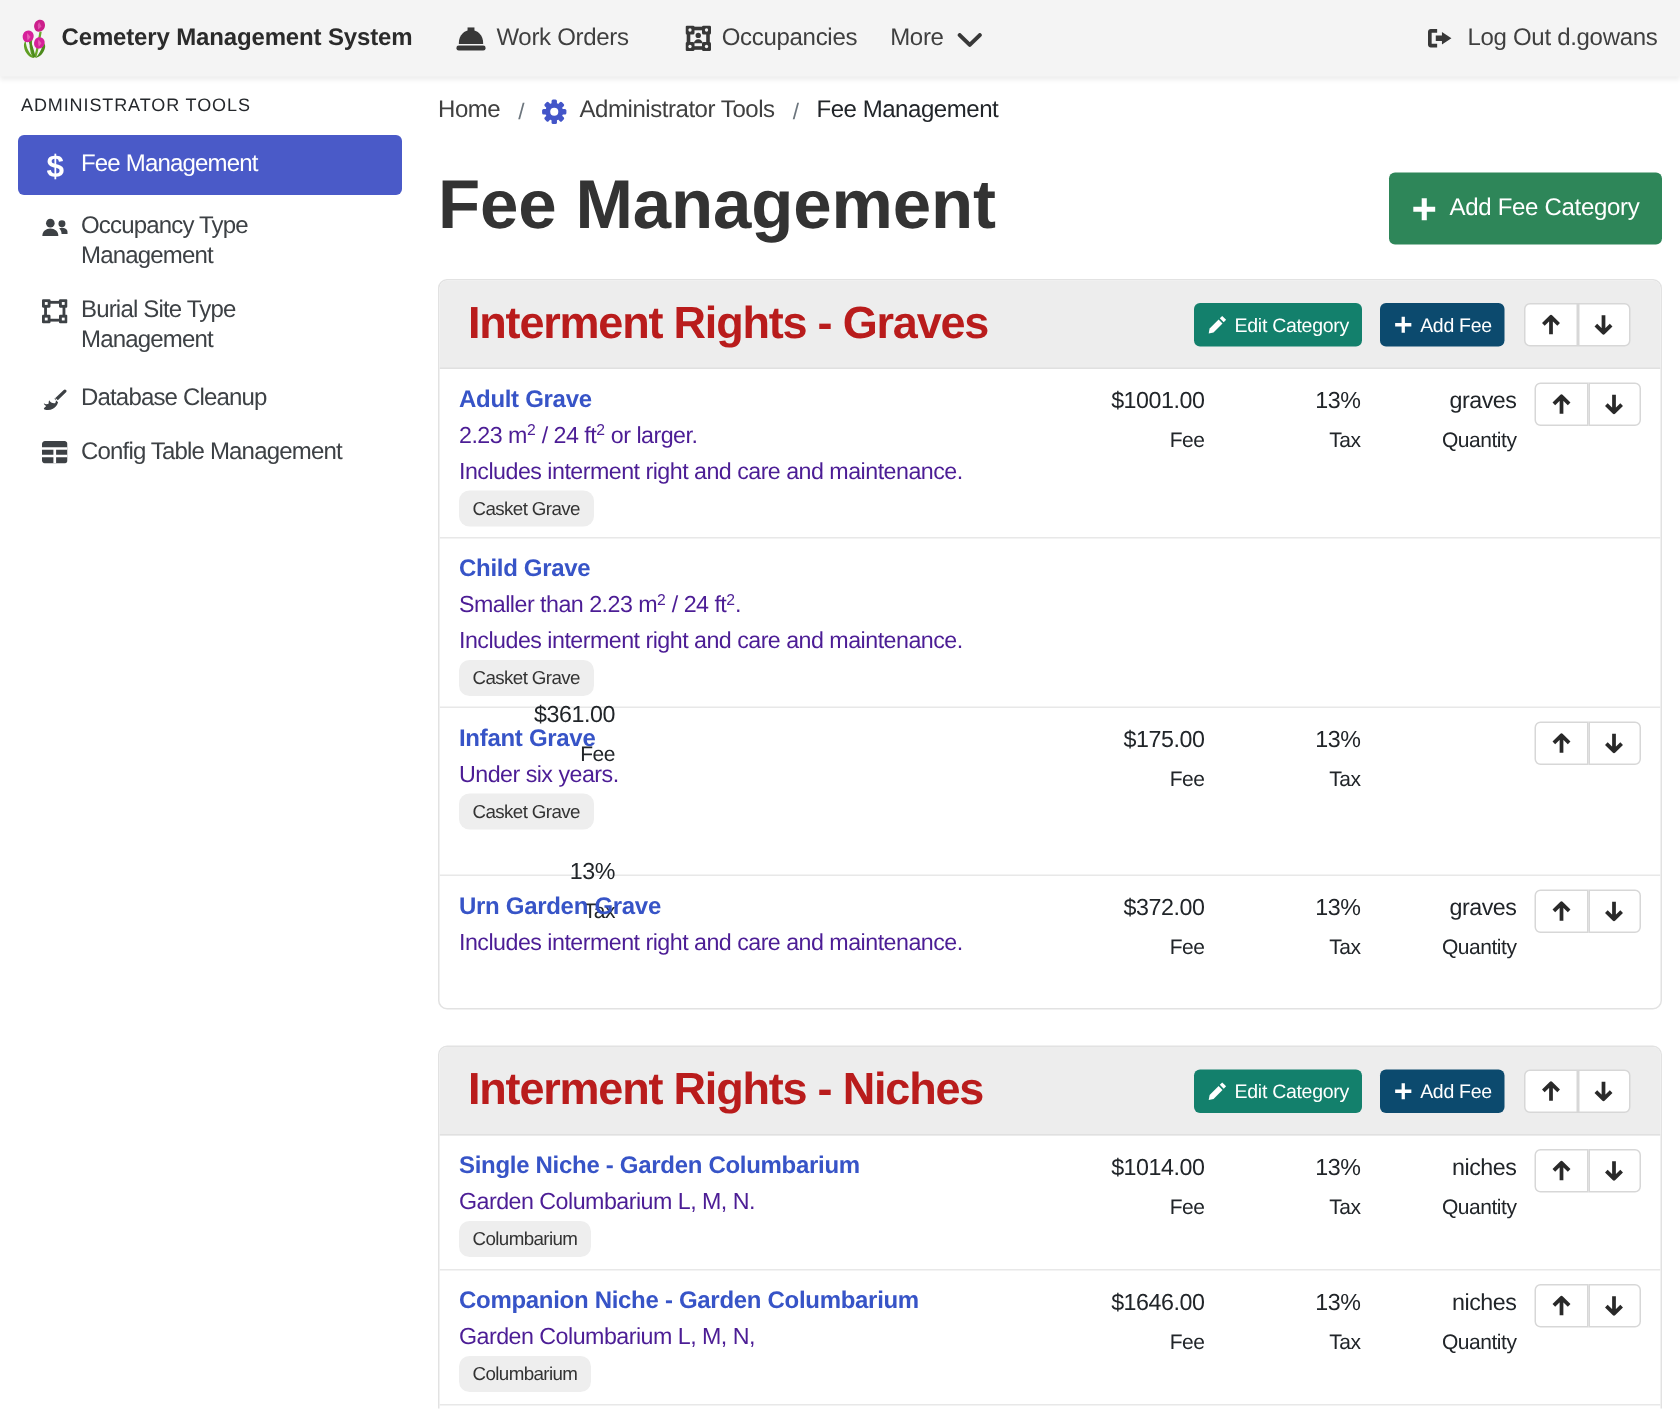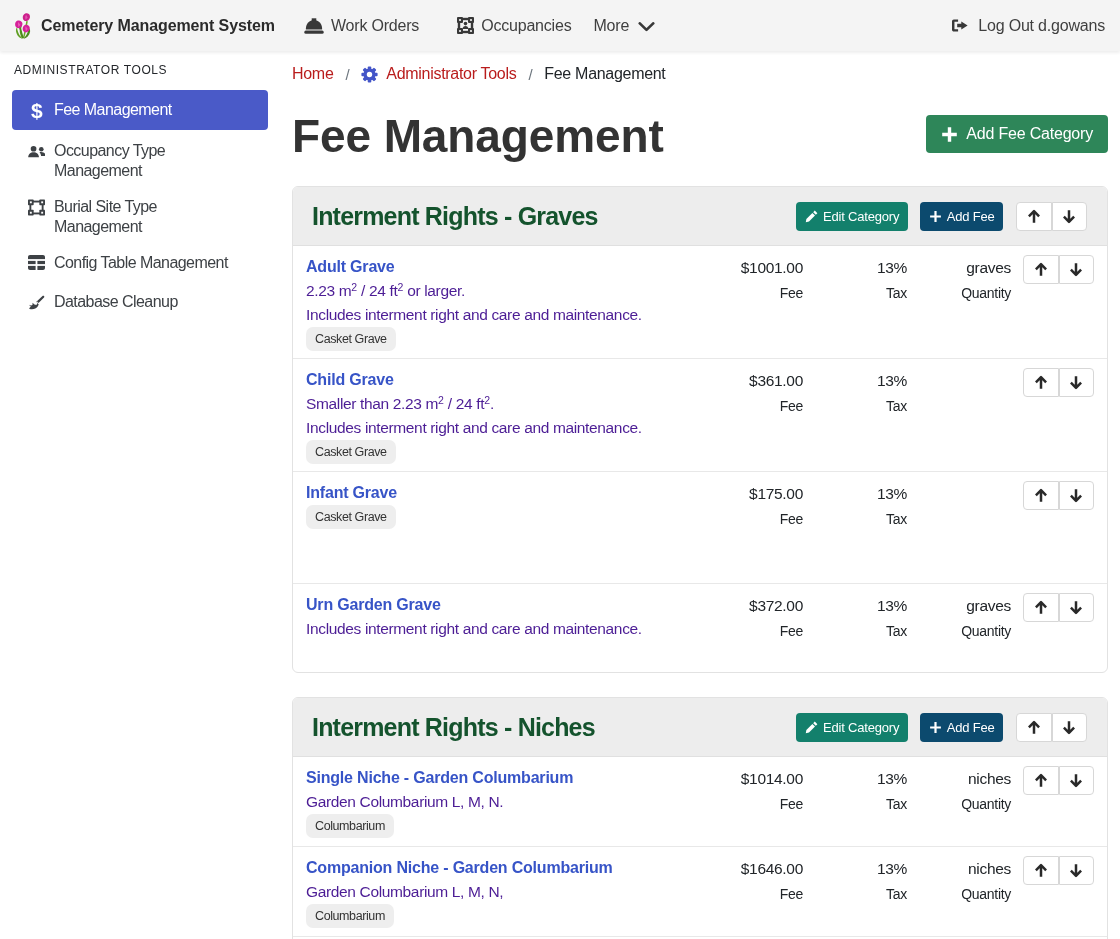--- a/index.html
+++ b/index.html
@@ -31,50 +31,50 @@
 .side-title { font-size:12px; line-height:14px; color:#24272b; letter-spacing:0.6px; margin:0 0 0 2px; }
 .snav { margin-top:13px; }
 .snav-item { display:flex; padding:8px 16px; color:#3d4145; font-size:16px; letter-spacing:-0.55px; line-height:20px; }
 .snav-item .sic { width:17px; flex:0 0 17px; margin-right:9px; display:flex; justify-content:center; align-items:flex-start; padding-top:2px; }
 .snav-item.active { background:#4a5ac8; border-radius:4px; color:#fff; padding-top:8px; padding-bottom:8px; line-height:23px; margin-bottom:3px; }
 .snav-item.last { margin-top:3px; }
 
 
 .main { flex:1; padding:10px 12px 0 12px; }
 .crumbs { display:flex; align-items:center; font-size:16px; letter-spacing:-0.3px; margin-top:1px; height:24px; }
-.crumbs a { color:#b91c1c; }
+.crumbs a { color:#404040; }
 .crumb-sep { color:#6c757d; margin:0 12px; font-size:15px; }
 .crumb-cur { color:#212529; }
 
 .pagehead { display:flex; align-items:flex-start; justify-content:space-between; margin-top:26px; height:52px; }
 h1 { font-size:46px; font-weight:bold; color:#333; letter-spacing:-0.1px; line-height:48px; }
 
 .btn { display:inline-flex; align-items:center; justify-content:center; border-radius:4px; color:#fff; border:none; }
-.btn-add-cat { background:#2e8659; height:38px; padding:0 15px; font-size:16px; letter-spacing:-0.2px; margin-top:3px; }
+.btn-add-cat { background:#2e8659; height:48px; padding:0 15px; font-size:16px; letter-spacing:-0.2px; margin-top:3px; }
 .btn-add-cat .bic { margin-right:8px; display:flex; }
 .btn-teal { background:#13806c; height:29px; padding:0 9px; font-size:13px; letter-spacing:-0.2px; }
 .btn-green { background:#0c4a6e; height:29px; padding:0 8.5px; font-size:13px; letter-spacing:-0.2px; }
 .btn .bic2 { margin-right:5px; display:flex; }
 
 .updown { display:flex; }
 .updown .ud {
   width:35.5px; height:29px; background:#fff; border:1px solid #d7d7d7;
   display:flex; align-items:center; justify-content:center;
 }
 .updown .ud:first-child { border-radius:4px 0 0 4px; border-right-width:0.5px; }
 .updown .ud:last-child { border-radius:0 4px 4px 0; border-left-width:0.5px; }
 
 
 .card { border:1px solid #e2e2e2; border-radius:6px; margin-top:24px; overflow:hidden; background:#fff; }
 #card1 { margin-top:22px; }
 .card-header {
   background:#ededed; height:59px; border-bottom:1px solid #e0e0e0;
   display:flex; align-items:center; padding:0 20px 0 19px;
 }
-.card-title { font-size:25px; font-weight:bold; color:#14532d; letter-spacing:-0.8px; }
+.card-title { font-size:30px; font-weight:bold; color:#b91c1c; letter-spacing:-0.8px; }
 .card-header .hbtns { margin-left:auto; display:flex; align-items:flex-start; }
 .card-header .hbtns .btn-teal { margin-right:12px; }
 .card-header .hbtns .btn-green { margin-right:13px; }
 
 .frow { display:flex; padding:9px 13px 8px 13px; border-bottom:1px solid #e8e8e8; }
 .frow:last-child { border-bottom:none; }
 .fmain { flex:1; min-width:0; }
 .ftitle { font-size:16px; font-weight:bold; letter-spacing:-0.2px; line-height:24px; }
 .ftitle a { color:#3754c7; }
 .fdesc { font-size:15.5px; line-height:24px; color:#4c1d95; letter-spacing:-0.35px; }
@@ -188,40 +188,40 @@
             </g>
             <g fill="#fff">
               <rect x="2" y="2" width="2" height="2"></rect>
               <rect x="14" y="2" width="2" height="2"></rect>
               <rect x="2" y="13" width="2" height="2"></rect>
               <rect x="14" y="13" width="2" height="2"></rect>
             </g>
           </svg>
         </span>
         Burial Site Type<br>Management</a>
+      <a class="snav-item last">
+        <span class="sic">
+          <svg width="21" height="17" viewBox="0 0 21 17" fill="#3d4145">
+            <path d="M19.8 0.5 c0.55 0.55 0.55 1.3 0 1.85 L13 9 11 7 17.9 0.5 c0.55-0.55 1.35-0.55 1.9 0 z"></path>
+            <path d="M10.2 7.6 l3 3 c-0.5 2.3-2 4.3-4.2 5.4 -2 1.05-4.5 1.3-6.9 0.55 -0.55-0.17-0.72-0.85-0.32-1.25 l1.72-1.72 c-1.05-0.4-1.75-1.3-2-2.3 1.15 1.05 2.75 1.15 4.05 0.4 -0.2-0.95-0.1-1.95 0.35-2.8 0.9 1.8 2.9 2.8 4.9 2.4 0.85-1.25 0.95-2.85 0.2-4.2 z"></path>
+          </svg>
+        </span>
+        Database Cleanup</a>
       <a class="snav-item">
         <span class="sic">
           <svg width="17" height="15" viewBox="0 0 17 15" fill="#3d4145">
             <path d="M0 2 C0 0.9 0.9 0 2 0 h13 c1.1 0 2 0.9 2 2 v11 c0 1.1-0.9 2-2 2 H2 c-1.1 0-2-0.9-2-2 z"></path>
             <g stroke="#fff" stroke-width="1.8">
               <line x1="0" y1="5" x2="17" y2="5"></line>
               <line x1="8.5" y1="5" x2="8.5" y2="15"></line>
               <line x1="0" y1="10" x2="17" y2="10"></line>
             </g>
           </svg>
         </span>
         Config Table Management</a>
-      <a class="snav-item last">
-        <span class="sic">
-          <svg width="21" height="17" viewBox="0 0 21 17" fill="#3d4145">
-            <path d="M19.8 0.5 c0.55 0.55 0.55 1.3 0 1.85 L13 9 11 7 17.9 0.5 c0.55-0.55 1.35-0.55 1.9 0 z"></path>
-            <path d="M10.2 7.6 l3 3 c-0.5 2.3-2 4.3-4.2 5.4 -2 1.05-4.5 1.3-6.9 0.55 -0.55-0.17-0.72-0.85-0.32-1.25 l1.72-1.72 c-1.05-0.4-1.75-1.3-2-2.3 1.15 1.05 2.75 1.15 4.05 0.4 -0.2-0.95-0.1-1.95 0.35-2.8 0.9 1.8 2.9 2.8 4.9 2.4 0.85-1.25 0.95-2.85 0.2-4.2 z"></path>
-          </svg>
-        </span>
-        Database Cleanup</a>
     </nav>
   </aside>
 
   <main class="main">
     <div class="crumbs">
       <a>Home</a>
         <span class="crumb-sep">/</span>
       <svg width="17" height="17" viewBox="0 0 17 17" style="margin-right:8px;">
         <g fill="#4355c8">
           <circle cx="8.5" cy="8.5" r="6"></circle>
@@ -317,21 +317,21 @@
                 </svg>
               </span>
               <span class="ud">
                 <svg width="14" height="15" viewBox="0 0 14 15">
                   <path d="M7 1.2 V12.6 M1.9 7.7 L7 12.8 l5.1 -5.1" fill="none" stroke="#292929" stroke-width="2.5" stroke-linejoin="round"></path>
                 </svg>
               </span>
             </span>
           </div>
       </div>
-      <div class="frow" style="height:113px;">
+      <div class="frow" style="height:113px;flex-direction:column;">
         <div class="fmain">
           <div class="ftitle"><a>Child Grave</a></div>
           <div class="fdesc">Smaller than 2.23 m<sup>2</sup> / 24 ft<sup>2</sup>.</div>
           <div class="fdesc">Includes interment right and care and maintenance.</div>
           <div class="fbadge-line"><span class="fbadge">Casket Grave</span></div>
         </div>
         <div class="fcol">
             <div>$361.00</div>
             <div>Fee</div>
           </div>
@@ -351,20 +351,21 @@
                 <svg width="14" height="15" viewBox="0 0 14 15">
                   <path d="M7 1.2 V12.6 M1.9 7.7 L7 12.8 l5.1 -5.1" fill="none" stroke="#292929" stroke-width="2.5" stroke-linejoin="round"></path>
                 </svg>
               </span>
             </span>
           </div>
       </div>
       <div class="frow" style="height:112px;">
         <div class="fmain">
           <div class="ftitle"><a>Infant Grave</a></div>
+          <div class="fdesc">Under six years.</div>
           <div class="fbadge-line"><span class="fbadge">Casket Grave</span></div>
         </div>
         <div class="fcol">
             <div>$175.00</div>
             <div>Fee</div>
           </div>
         <div class="fcol">
             <div>13%</div>
             <div>Tax</div>
           </div>

